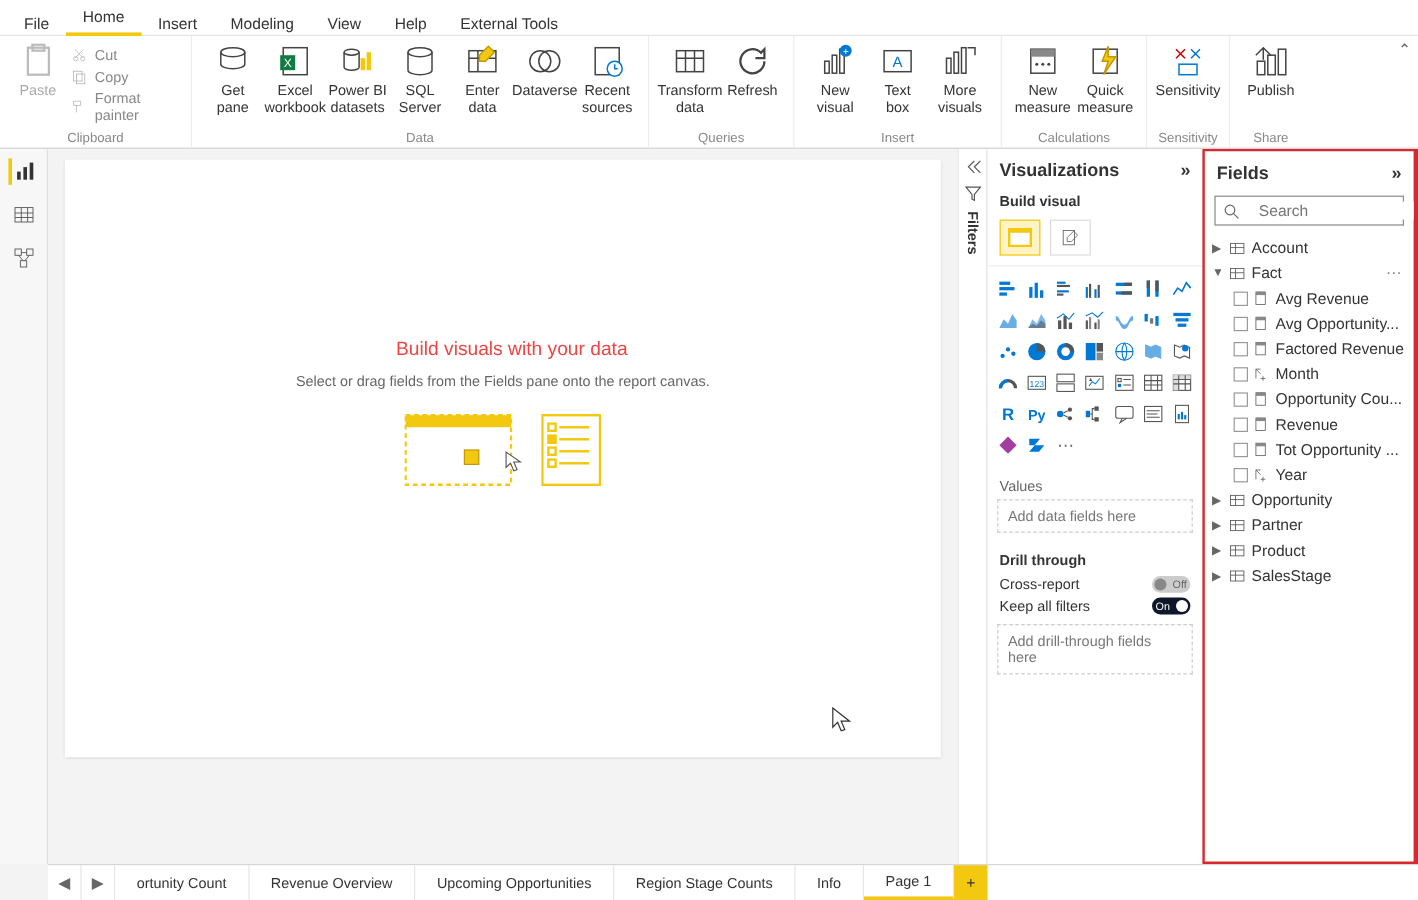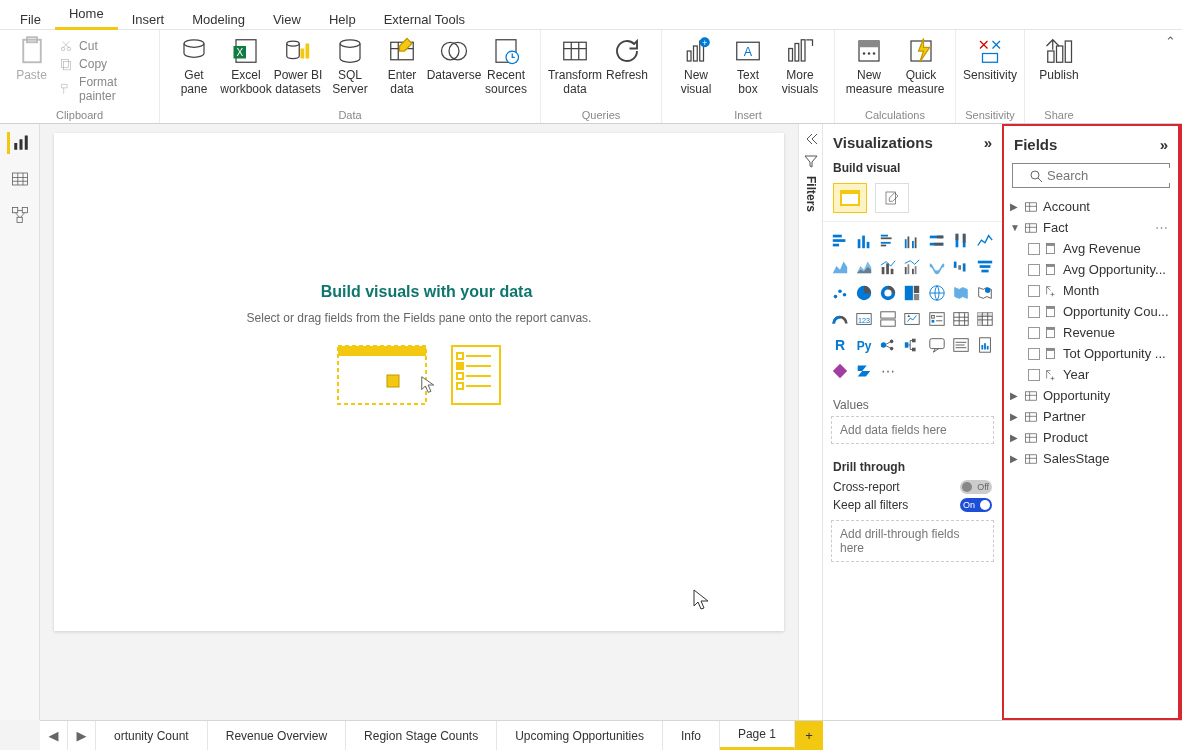--- a/index.html
+++ b/index.html
@@ -20,45 +20,45 @@
 .rbig span { font-size: 12px; text-align: center; line-height: 1.15; }
 .collapse-ribbon { position: absolute; right: 6px; top: 4px; cursor: pointer; color:#666; }
 
 .workspace { display: flex; height: calc(750px - 30px - 94px - 30px); }
 .leftrail { width: 40px; background: #f7f7f7; border-right: 1px solid #e0e0e0; display: flex; flex-direction: column; align-items: center; padding-top: 8px; gap: 14px; }
 .leftrail .lricon { width: 22px; height: 22px; cursor: pointer; display:flex;align-items:center;justify-content:center;}
 .leftrail .lricon.selected { border-left: 3px solid #f2c811; margin-left:-3px; padding-left:3px;}
 
 .canvas-area { flex: 1; padding: 9px 14px; overflow: hidden; }
 .canvas { background: #fff; width: 100%; height: 498px; box-shadow: 0 1px 3px rgba(0,0,0,.15); display: flex; flex-direction: column; align-items: center; justify-content: flex-start; padding-top: 150px; }
-.canvas h2 { font-size: 16px; font-weight: 700; color: #0f766e; margin-bottom: 10px; margin-left: 15px;}
+.canvas h2 { font-size: 16px; font-weight: 400; color: #ef4444; margin-bottom: 10px; margin-left: 15px;}
 .canvas p { font-size: 12px; color: #666; margin-bottom: 20px;}
 .canvas-illustration { display:flex; gap:10px; align-items:center; }
 
 .filters-rail { width: 24px; background: #fff; border-left: 1px solid #e5e5e5; display: flex; flex-direction: column; align-items: center; padding-top: 8px; gap:8px;}
 .filters-label { writing-mode: vertical-lr; font-size: 12px; font-weight:600; }
 
 .viz-pane { width: 180px; background: #fff; border-left: 1px solid #e5e5e5; display: flex; flex-direction: column; overflow-y:auto;}
 .pane-hdr { display:flex; align-items:flex-end; justify-content:space-between; padding: 10px 10px 6px 10px; font-size: 15px; font-weight:600;}
 .sub { font-size: 12px; font-weight:600; padding: 4px 10px;}
 .vtabs { display:flex; gap:8px; padding: 4px 10px 8px 10px; border-bottom:1px solid #eee;}
 .vtab { width:34px; height:30px; border:1px solid #ddd; display:flex;align-items:center;justify-content:center; cursor:pointer;}
 .vtab.sel { background:#fdf3c4; border-color:#f2c811;}
 .viz-grid { display:grid; grid-template-columns: repeat(7, 1fr); gap: 4px 2px; padding: 8px 6px;}
 .viz-cell { width: 22px; height: 22px; display:flex;align-items:center;justify-content:center; cursor:pointer;}
 .sect-label { font-size: 12px; color:#666; padding: 8px 10px 4px 10px;}
 .drop { margin: 0 8px 8px 8px; border:1px dashed #ccc; padding: 6px 8px; font-size:12px; color:#777;}
 .drill-row { display:flex; justify-content:space-between; padding: 2px 10px; font-size:12px;}
 .toggle { width:32px; height:14px; border-radius:7px; background:#ccc; position:relative; font-size:9px; color:#666; display:flex; align-items:center; padding:0 3px;}
 .toggle::after{content:"";width:10px;height:10px;border-radius:50%;background:#888;position:absolute;}
 .toggle.off::after{left:2px;} .toggle.off{justify-content:flex-end;}
-.toggle.on{background:#1d4ed8;color:#fff;justify-content:flex-start;} .toggle.on::after{right:2px;background:#fff;}
+.toggle.on{background:#0f172a;color:#fff;justify-content:flex-start;} .toggle.on::after{right:2px;background:#fff;}
 
 .fields-pane { width: 180px; background: #fff; border: 2px solid #d7282f; border-right: 4px solid #d7282f; height:100%; display:flex; flex-direction:column; overflow:hidden;}
-.search { margin: 4px 8px; border:1px solid #888; display:flex; align-items:center; padding: 4px 16px; gap:4px;}
+.search { margin: 4px 8px; border:1px solid #888; display:flex; align-items:center; padding: 4px 6px; gap:16px;}
 .search input { border:none; outline:none; flex:1; font-size:13px;}
 .tree { padding: 4px 2px; overflow-y:auto; flex:1;}
 .trow { display:flex; align-items:center; gap:4px; padding: 3px 4px; font-size:13px; cursor:pointer; white-space:nowrap; overflow:hidden;}
 .trow .chev { width:10px; color:#666; font-size:10px;}
 .trow .tico { width:15px; display:flex;}
 .trow.child { padding-left: 22px;}
 .trow .cb { width:12px;height:12px;border:1px solid #999;}
 .trow .txt { overflow:hidden; text-overflow:ellipsis;}
 .more { color:#888; margin-left:auto; padding-right:4px;}
 
@@ -706,20 +706,30 @@
               <rect x="4" y="2" width="12" height="16" fill="none" stroke="#555"></rect>
               <rect x="4" y="2" width="12" height="4" fill="#888"></rect>
             </svg>
           </span>
           <span class="txt">Avg Opportunity...</span>
         </div>
       <div class="trow child">
           <span class="cb"></span>
           <span class="tico">
             <svg width="13" height="13" viewBox="0 0 20 20">
+              <rect x="4" y="2" width="12" height="16" fill="none" stroke="#555"></rect>
+              <rect x="4" y="2" width="12" height="4" fill="#888"></rect>
+            </svg>
+          </span>
+          <span class="txt">Factored Revenue</span>
+        </div>
+      <div class="trow child">
+          <span class="cb"></span>
+          <span class="tico">
+            <svg width="13" height="13" viewBox="0 0 20 20">
               <path d="M4 16V4m0 0l6 6M4 4l6-0" stroke="#555" fill="none"></path>
               <path d="M10 16h6m-3-3v6" stroke="#555"></path>
             </svg>
           </span>
           <span class="txt">Month</span>
         </div>
       <div class="trow child">
           <span class="cb"></span>
           <span class="tico">
             <svg width="13" height="13" viewBox="0 0 20 20">
@@ -801,22 +811,22 @@
         </div>
     </div>
   </div>
 </div>
 
 <div class="tabs" style="margin-left:40px">
   <div class="nav">◀</div>
   <div class="nav">▶</div>
   <div class="tab">ortunity Count</div>
   <div class="tab">Revenue Overview</div>
+  <div class="tab">Upcoming Opportunities</div>
   <div class="tab">Region Stage Counts</div>
-  <div class="tab">Upcoming Opportunities</div>
   <div class="tab">Info</div>
   <div class="tab active">Page 1</div>
   <div class="add">+</div>
 </div>
 
 <svg class="cursor-img" width="18" height="22">
     <path d="M2 2l0 16 4-4 3 7 3-1-3-7 7 0z" fill="#fff" stroke="#333"></path>
   </svg>
 
 </body></html>

